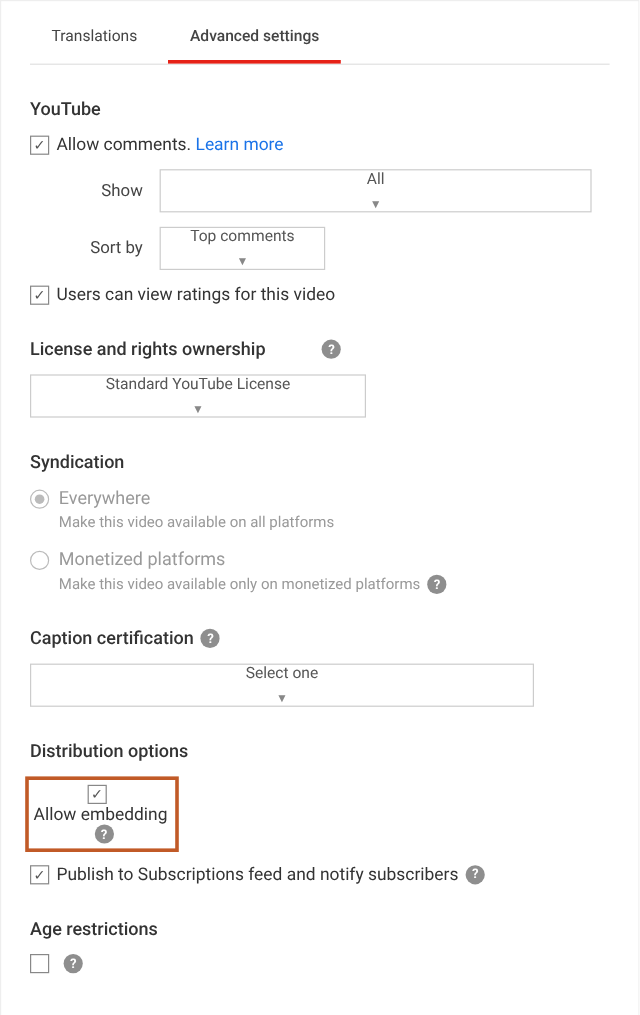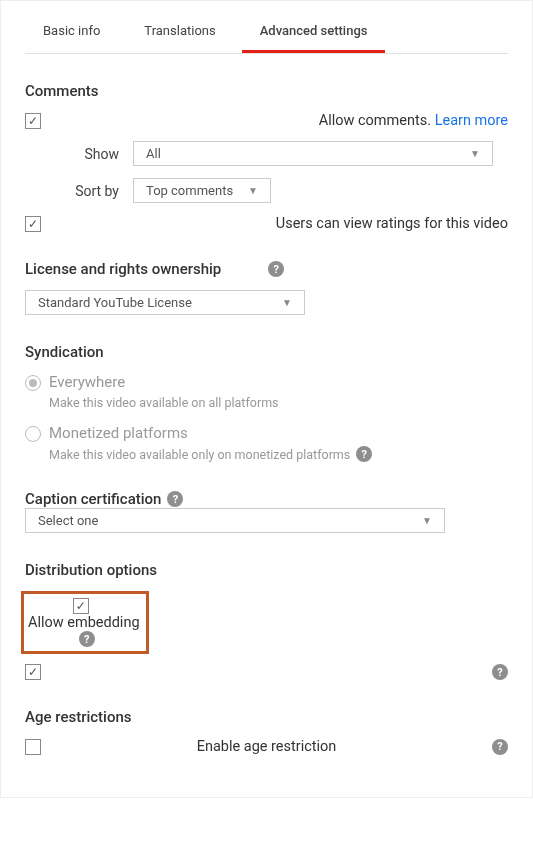--- a/index.html
+++ b/index.html
@@ -65,28 +65,29 @@
   .form-label {
     width: 108px;
     text-align: right;
     padding-right: 14px;
     color: #444;
     font-size: 14px;
   }
   .select {
     border: 1px solid #ccc;
     background: #fff;
-    height: 25px;
+    height: 36px;
     display: flex;
     align-items: center;
     justify-content: space-between;
     padding: 0 12px;
     cursor: pointer;
     color: #555;
     font-size: 13px;
+    flex-direction: column;
   }
   .select .caret {
     font-size: 10px;
     color: #888;
   }
   .select.wide { flex: 1; max-width: 360px; }
   .select.medium { width: 138px; }
   .select.license { width: 280px; }
   .select.full { width: 100%; max-width: 420px; }
   .help-icon {
@@ -128,36 +129,35 @@
     margin: 0 0 14px 24px;
   }
   .highlight {
     border: 3px solid #c15a27;
     display: inline-flex;
     align-items: center;
     padding: 4px 6px 4px 4px;
     margin-left: -4px;
     flex-direction: column;
   }
-  .cb-row { display: flex; align-items: center; margin-bottom: 12px; justify-content: space-between; }
+  .cb-row { display: flex; align-items: center; margin-bottom: 12px; }
   .cb-label { color: #333; font-size: 14.5px; }
 </style>
 </head>
 <body>
 
 <div class="container">
 
   <div class="tabs">
-    <div class="tab">Basic info</div>
     <div class="tab">Translations</div>
     <div class="tab active">Advanced settings</div>
   </div>
 
   <div class="section">
-    <div class="section-title">Comments</div>
+    <div class="section-title">YouTube</div>
     <div class="cb-row">
       <span class="checkbox checked"></span>
       <span class="cb-label"><span>Allow comments.</span> <span class="link">Learn more</span></span>
     </div>
     <div class="form-row">
       <div class="form-label">Show</div>
       <div class="select wide">
         <span>All</span>
         <span class="caret">▼</span>
       </div>
@@ -197,47 +197,47 @@
       <span class="radio"></span>
       <span class="radio-label">Monetized platforms</span>
     </div>
     <div class="radio-desc" style="display:flex;align-items:center;">
       <span>Make this video available only on monetized platforms</span>
       <span class="help-icon">?</span>
     </div>
   </div>
 
   <div class="section">
-    <div class="row" style="margin-bottom:0;">
+    <div class="row" style="margin-bottom:12px;">
       <span class="section-title" style="margin:0;">Caption certification</span>
       <span class="help-icon">?</span>
     </div>
     <div class="select full">
       <span>Select one</span>
       <span class="caret">▼</span>
     </div>
   </div>
 
   <div class="section">
     <div class="section-title">Distribution options</div>
     <div style="margin-bottom:10px;">
       <span class="highlight">
         <span class="checkbox checked"></span>
         <span class="cb-label">Allow embedding</span>
         <span class="help-icon">?</span>
       </span>
     </div>
     <div class="cb-row">
       <span class="checkbox checked"></span>
+      <span class="cb-label">Publish to Subscriptions feed and notify subscribers</span>
       <span class="help-icon">?</span>
     </div>
   </div>
 
   <div class="section" style="margin-bottom:8px;">
     <div class="section-title">Age restrictions</div>
     <div class="cb-row">
       <span class="checkbox"></span>
-      <span class="cb-label">Enable age restriction</span>
       <span class="help-icon">?</span>
     </div>
   </div>
 
 </div>
 
 </body></html>

